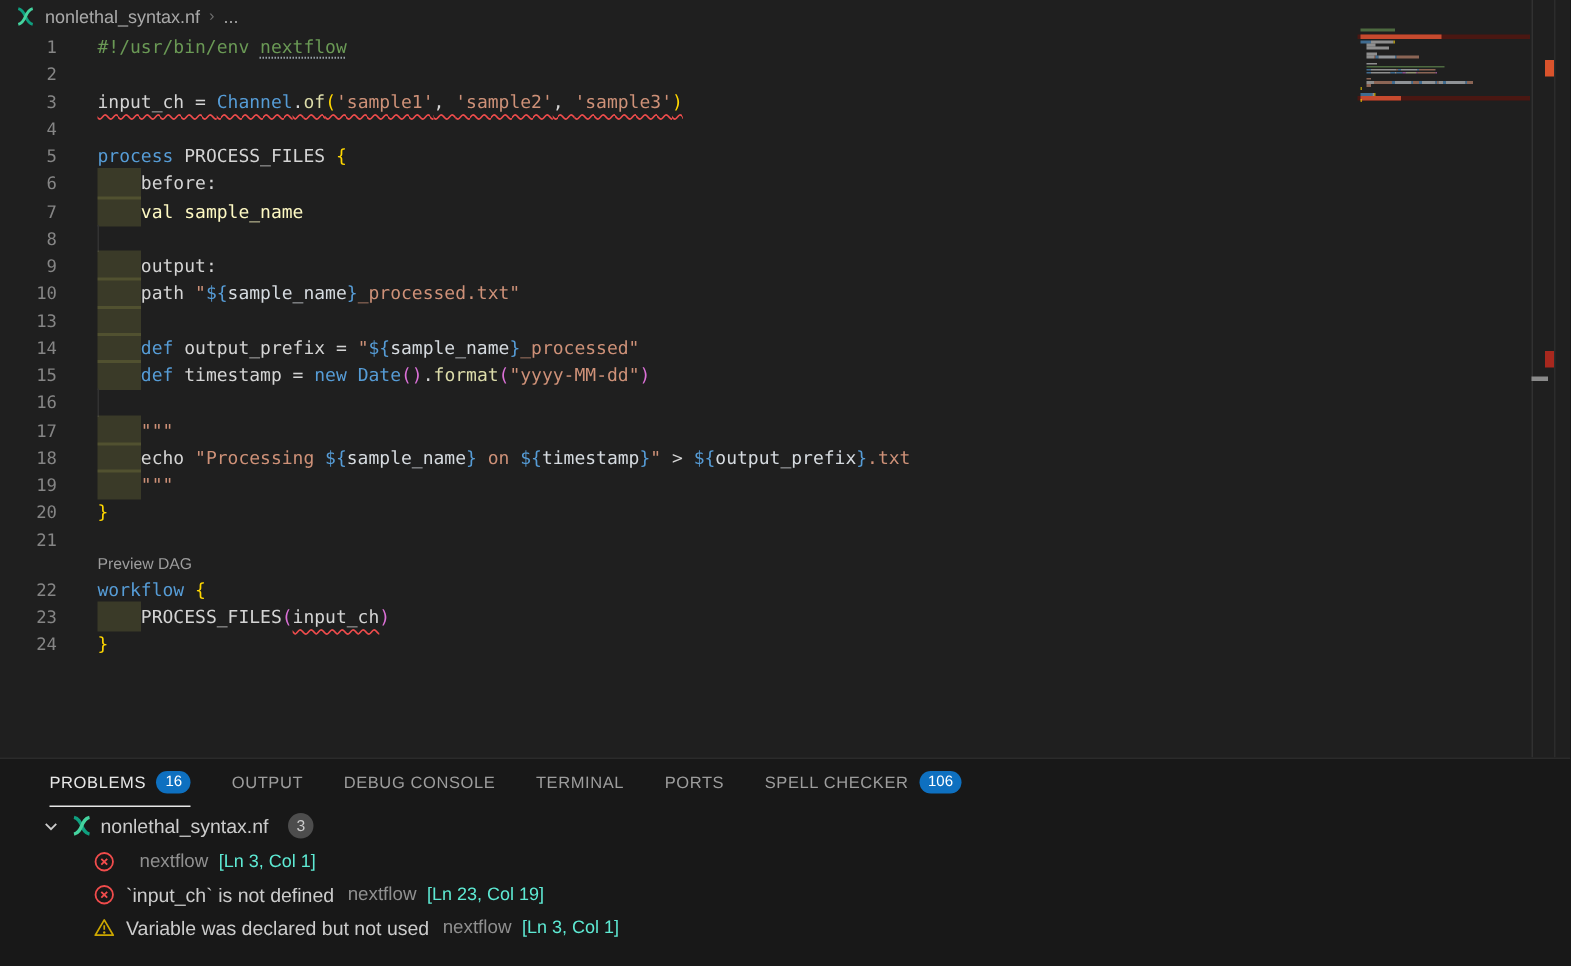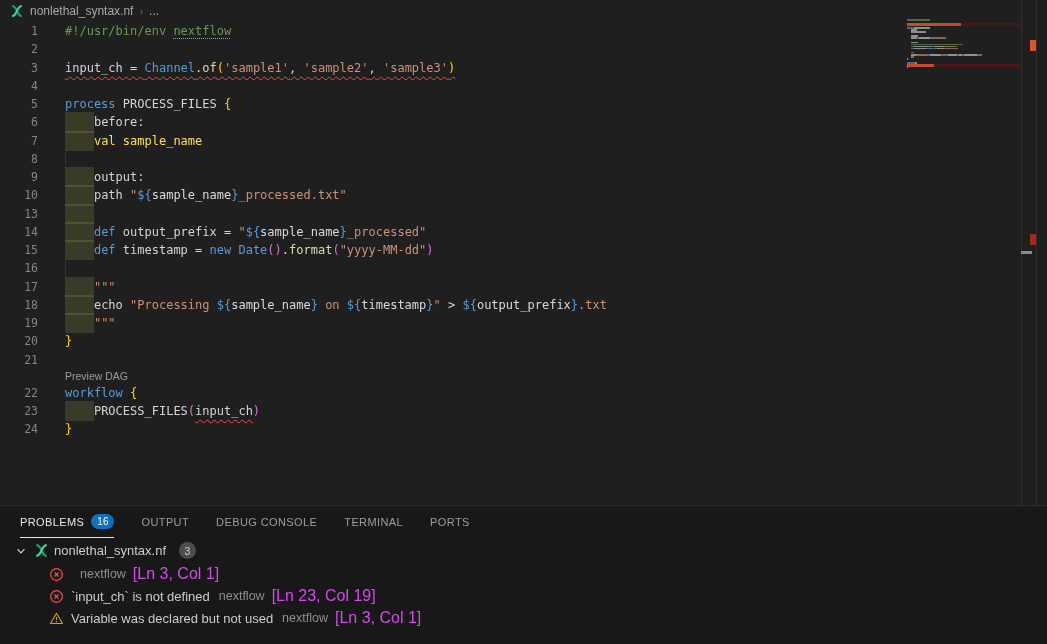--- a/index.html
+++ b/index.html
@@ -28,36 +28,36 @@
         border-top:1px solid #3a3a3a;border-bottom:1px solid #3a3a3a;pointer-events:none;}
   .lens-row{height:15px;line-height:15px;font-family:"Liberation Sans",sans-serif;
         font-size:10.5px;color:#9d9d9d;padding-left:65px;cursor:pointer;}
   
   #minimap{position:absolute;left:905px;top:0;width:115px;height:505px;}
   #minimap div{position:absolute;}
   .vline1{position:absolute;left:1021px;top:0;height:505px;width:1px;background:#313131;}
   .vline2{position:absolute;left:1036px;top:0;height:505px;width:1px;background:#2c2c2c;}
   .ruler-mark{position:absolute;}
   
-  .panel{position:absolute;top:506px;left:3px;width:890px;height:138px;background:#181818;}
+  .panel{position:absolute;top:506px;left:16px;width:890px;height:138px;background:#181818;}
   .tabs{display:flex;align-items:center;height:32px;padding-left:17px;gap:27px;
         font-size:11px;letter-spacing:.4px;}
   .tab{display:flex;align-items:center;gap:7px;color:#9d9d9d;height:100%;cursor:pointer;
         border-bottom:1px solid transparent;box-sizing:border-box;}
   .tab.active{color:#e7e7e7;border-bottom-color:#e7e7e7;}
   .tab-badge{color:#fff;border-radius:10px;padding:2px 6px;font-size:10px;letter-spacing:0;}
   .tree-row{height:25px;display:flex;align-items:center;padding-left:10px;gap:5px;
         font-size:13px;color:#cccccc;cursor:pointer;}
   .count-badge{background:#4d4d4d;color:#cccccc;border-radius:50%;width:17px;height:17px;
         display:flex;align-items:center;justify-content:center;font-size:10.5px;margin-left:8px;}
   .prob-row{height:22px;display:flex;align-items:center;padding-left:46px;font-size:13px;
         color:#cccccc;cursor:pointer;}
   .prob-icon{display:flex;align-items:center;margin-right:7px;}
   .prob-src{color:#8f8f8f;font-size:12.5px;margin-left:9px;}
-  .prob-loc{color:#d946ef;font-size:16px;margin-left:7px;}
+  .prob-loc{color:#5eead4;font-size:12px;margin-left:7px;}
 </style>
 </head>
 <body>
 
 <div class="screen">
 
   <div class="editor">
     <div class="breadcrumb">
       <span style="display:flex;">
         <svg width="14" height="14" viewBox="0 0 16 16">
@@ -90,21 +90,21 @@
         <div class="row">
           <span class="ln">5</span>
           <span class="lc"><span class="tk" style="color: rgb(86, 156, 214);">process</span><span class="tk" style="color: rgb(212, 212, 212);"> PROCESS_FILES </span><span class="tk" style="color: rgb(255, 215, 0);">{</span></span>
         </div>
         <div class="row">
           <span class="ln">6</span>
           <span class="lc" style="padding-left: 28.92px;"><div class="hl" style="width: 28.92px;"></div><span class="tk" style="color: rgb(212, 212, 212);">before:</span></span>
         </div>
         <div class="row">
           <span class="ln">7</span>
-          <span class="lc" style="padding-left: 28.92px;"><div class="hl" style="width: 28.92px;"></div><span class="tk" style="color: #fde047;">val sample_name</span></span>
+          <span class="lc" style="padding-left: 28.92px;"><div class="hl" style="width: 28.92px;"></div><span class="tk" style="color: #fef9c3;">val sample_name</span></span>
         </div>
         <div class="row">
           <span class="ln">8</span>
           <span class="lc"><div class="guide"></div></span>
         </div>
         <div class="row">
           <span class="ln">9</span>
           <span class="lc" style="padding-left: 28.92px;"><div class="hl" style="width: 28.92px;"></div><span class="tk" style="color: rgb(212, 212, 212);">output:</span></span>
         </div>
         <div class="row">
@@ -244,20 +244,24 @@
         </div>
         <div class="tab">
           <span>DEBUG CONSOLE</span>
         </div>
         <div class="tab">
           <span>TERMINAL</span>
         </div>
         <div class="tab">
           <span>PORTS</span>
         </div>
+        <div class="tab">
+          <span>SPELL CHECKER</span>
+          <span class="tab-badge" style="background: rgb(14, 112, 192);">106</span>
+        </div>
       </div>
 
     <div class="tree-row">
       <span style="display:flex;">
         <svg width="16" height="16" viewBox="0 0 16 16">
           <path d="M4.5 6.2 L8 9.8 L11.5 6.2" stroke="#cccccc" stroke-width="1.2" fill="none"></path>
         </svg>
       </span>
       <span style="display:flex;">
         <svg width="15" height="15" viewBox="0 0 16 16">

